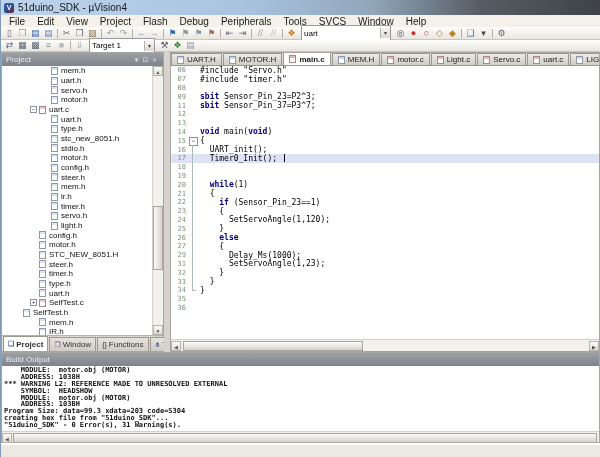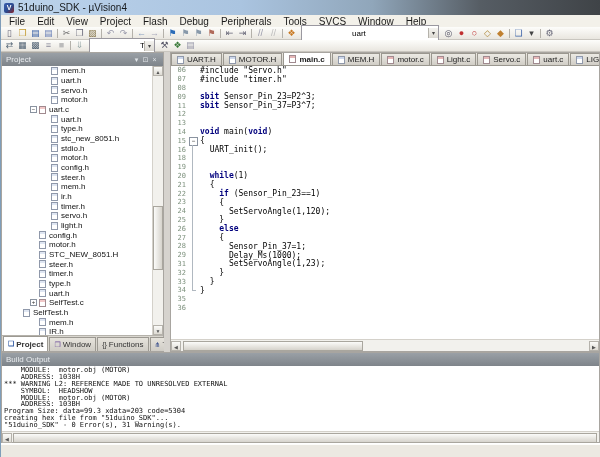--- a/index.html
+++ b/index.html
@@ -21,21 +21,21 @@
     border-bottom:1px solid #d8d5ce; display:flex; align-items:center; padding-left:2px; }
   .mitem { font-size:10px; color:#1a1a1a; padding:0 6px; line-height:12px; cursor:default; }
 
   
   .toolbar { position:absolute; left:0; right:0; display:flex; align-items:center;
     background:linear-gradient(#fdfdfb,#e9e6df); border-bottom:1px solid #c9c6bf; padding-left:2px; }
   #tb1 { top:27px; height:13px; }
   #tb2 { top:40px; height:12px; }
   .tbtn { width:13px; height:11px; font-size:9px; line-height:11px; text-align:center; color:#556; cursor:default; }
   .tsep { width:1px; height:9px; background:#b4b1aa; margin:0 2px; }
-  .combo { display:flex; align-items:center; background:#fff; border:1px solid #9a98a0; height:16px; margin:0 3px;padding-left:48px; }
+  .combo { display:flex; align-items:center; background:#fff; border:1px solid #9a98a0; height:16px; margin:0 3px; }
   .combo input { border:none; outline:none; font-size:8px; width:78px; height:8px; padding-left:2px;
     font-family:"Liberation Sans",sans-serif; }
   .combo .drop { width:10px; height:10px; font-size:6px; line-height:10px; text-align:center;
     background:linear-gradient(#f4f3ef,#dcd9d2); border-left:1px solid #b5b2ab; color:#444; }
   .combo.target { width:66px; }
   .combo.target .val { flex:1; font-size:8px; padding-left:2px; white-space:nowrap; overflow:hidden; }
 
   
   .leftpanel { position:absolute; top:52px; left:0; width:163px; height:300px; background:#fff;
     border:1px solid #a8a5a0; }
@@ -101,21 +101,21 @@
 
   .hscroll { position:absolute; bottom:0; left:0; right:0; height:12px; background:#f2f1ed; border-top:1px solid #d4d1ca; }
   .harrow { position:absolute; top:1px; width:10px; height:10px; font-size:5px; line-height:10px; text-align:center;
     color:#555; background:linear-gradient(#fbfbf9,#dedbd4); border:1px solid #b5b2ab; }
   .harrow.left { left:0; } .harrow.right { right:0; }
   .hthumb { position:absolute; top:1px; height:10px; background:linear-gradient(#fbfbf9,#d6d3cc); border:1px solid #a9a69e; }
 
   
   .buildpanel { position:absolute; top:352px; left:0; right:0; height:91px; background:#fff; border:1px solid #a8a5a0; }
   .buildbody { position:absolute; top:12px; left:0; right:0; bottom:11px; overflow:hidden; padding:2px 12px 0 2px;
-    font-family:"DejaVu Sans Mono", monospace; font-size:7px; }
+    font-family:"DejaVu Sans Mono", monospace; font-size:7px;font-weight:bold; }
   .bline { height:6.9px; line-height:6.9px; white-space:pre; color:#111; }
   .buildpanel .hscroll { height:11px; }
 
   .statusbar { position:absolute; top:443px; left:0; right:0; height:14px; background:#ece9e2;
     border-top:1px solid #fff; box-shadow:inset 0 1px 0 #fdfdfb; }
 </style>
 </head>
 <body>
 
 <div class="window">
@@ -432,31 +432,31 @@
         <div class="cl"><span class="lnum">06</span><span class="fold"></span><span class="ctxt">#include "Servo.h"</span></div>
         <div class="cl"><span class="lnum">07</span><span class="fold"></span><span class="ctxt">#include "timer.h"</span></div>
         <div class="cl"><span class="lnum">08</span><span class="fold"></span><span class="ctxt"></span></div>
         <div class="cl"><span class="lnum">09</span><span class="fold"></span><span class="ctxt"><b class="kw">sbit</b> Sensor_Pin_23=P2^3;</span></div>
         <div class="cl"><span class="lnum">11</span><span class="fold"></span><span class="ctxt"><b class="kw">sbit</b> Sensor_Pin_37=P3^7;</span></div>
         <div class="cl"><span class="lnum">12</span><span class="fold"></span><span class="ctxt"></span></div>
         <div class="cl"><span class="lnum">13</span><span class="fold"></span><span class="ctxt"></span></div>
         <div class="cl"><span class="lnum">14</span><span class="fold"></span><span class="ctxt"><b class="kw">void</b> main(<b class="kw">void</b>)</span></div>
         <div class="cl"><span class="lnum">15</span><span class="fold fstart"></span><span class="ctxt">{</span></div>
         <div class="cl"><span class="lnum">16</span><span class="fold fmid"></span><span class="ctxt">  UART_init();</span></div>
+        <div class="cl activeline"><span class="lnum">17</span><span class="fold fmid"></span><span class="ctxt">  Timer0_Init();<span class="caret" style="left: 18ch;"></span></span></div>
         <div class="cl"><span class="lnum">18</span><span class="fold fmid"></span><span class="ctxt"></span></div>
         <div class="cl"><span class="lnum">19</span><span class="fold fmid"></span><span class="ctxt"></span></div>
         <div class="cl"><span class="lnum">20</span><span class="fold fmid"></span><span class="ctxt">  <b class="kw">while</b>(1)</span></div>
         <div class="cl"><span class="lnum">21</span><span class="fold fmid"></span><span class="ctxt">  {</span></div>
         <div class="cl"><span class="lnum">22</span><span class="fold fmid"></span><span class="ctxt">    <b class="kw">if</b> (Sensor_Pin_23==1)</span></div>
         <div class="cl"><span class="lnum">23</span><span class="fold fmid"></span><span class="ctxt">    {</span></div>
         <div class="cl"><span class="lnum">24</span><span class="fold fmid"></span><span class="ctxt">      SetServoAngle(1,120);</span></div>
         <div class="cl"><span class="lnum">25</span><span class="fold fmid"></span><span class="ctxt">    }</span></div>
         <div class="cl"><span class="lnum">26</span><span class="fold fmid"></span><span class="ctxt">    <b class="kw">else</b></span></div>
         <div class="cl"><span class="lnum">27</span><span class="fold fmid"></span><span class="ctxt">    {</span></div>
-        <div class="cl"><span class="lnum">28</span><span class="fold fmid"></span><span class="ctxt">      Sensor_Pin_37=1;</span></div>
         <div class="cl"><span class="lnum">29</span><span class="fold fmid"></span><span class="ctxt">      Delay_Ms(1000);</span></div>
         <div class="cl"><span class="lnum">31</span><span class="fold fmid"></span><span class="ctxt">      SetServoAngle(1,23);</span></div>
         <div class="cl"><span class="lnum">32</span><span class="fold fmid"></span><span class="ctxt">    }</span></div>
         <div class="cl"><span class="lnum">33</span><span class="fold fmid"></span><span class="ctxt">  }</span></div>
         <div class="cl"><span class="lnum">34</span><span class="fold fend"></span><span class="ctxt">}</span></div>
         <div class="cl"><span class="lnum">35</span><span class="fold"></span><span class="ctxt"></span></div>
         <div class="cl"><span class="lnum">36</span><span class="fold"></span><span class="ctxt"></span></div>
       </div>
     <div class="hscroll">
       <div class="harrow left">◀</div>

